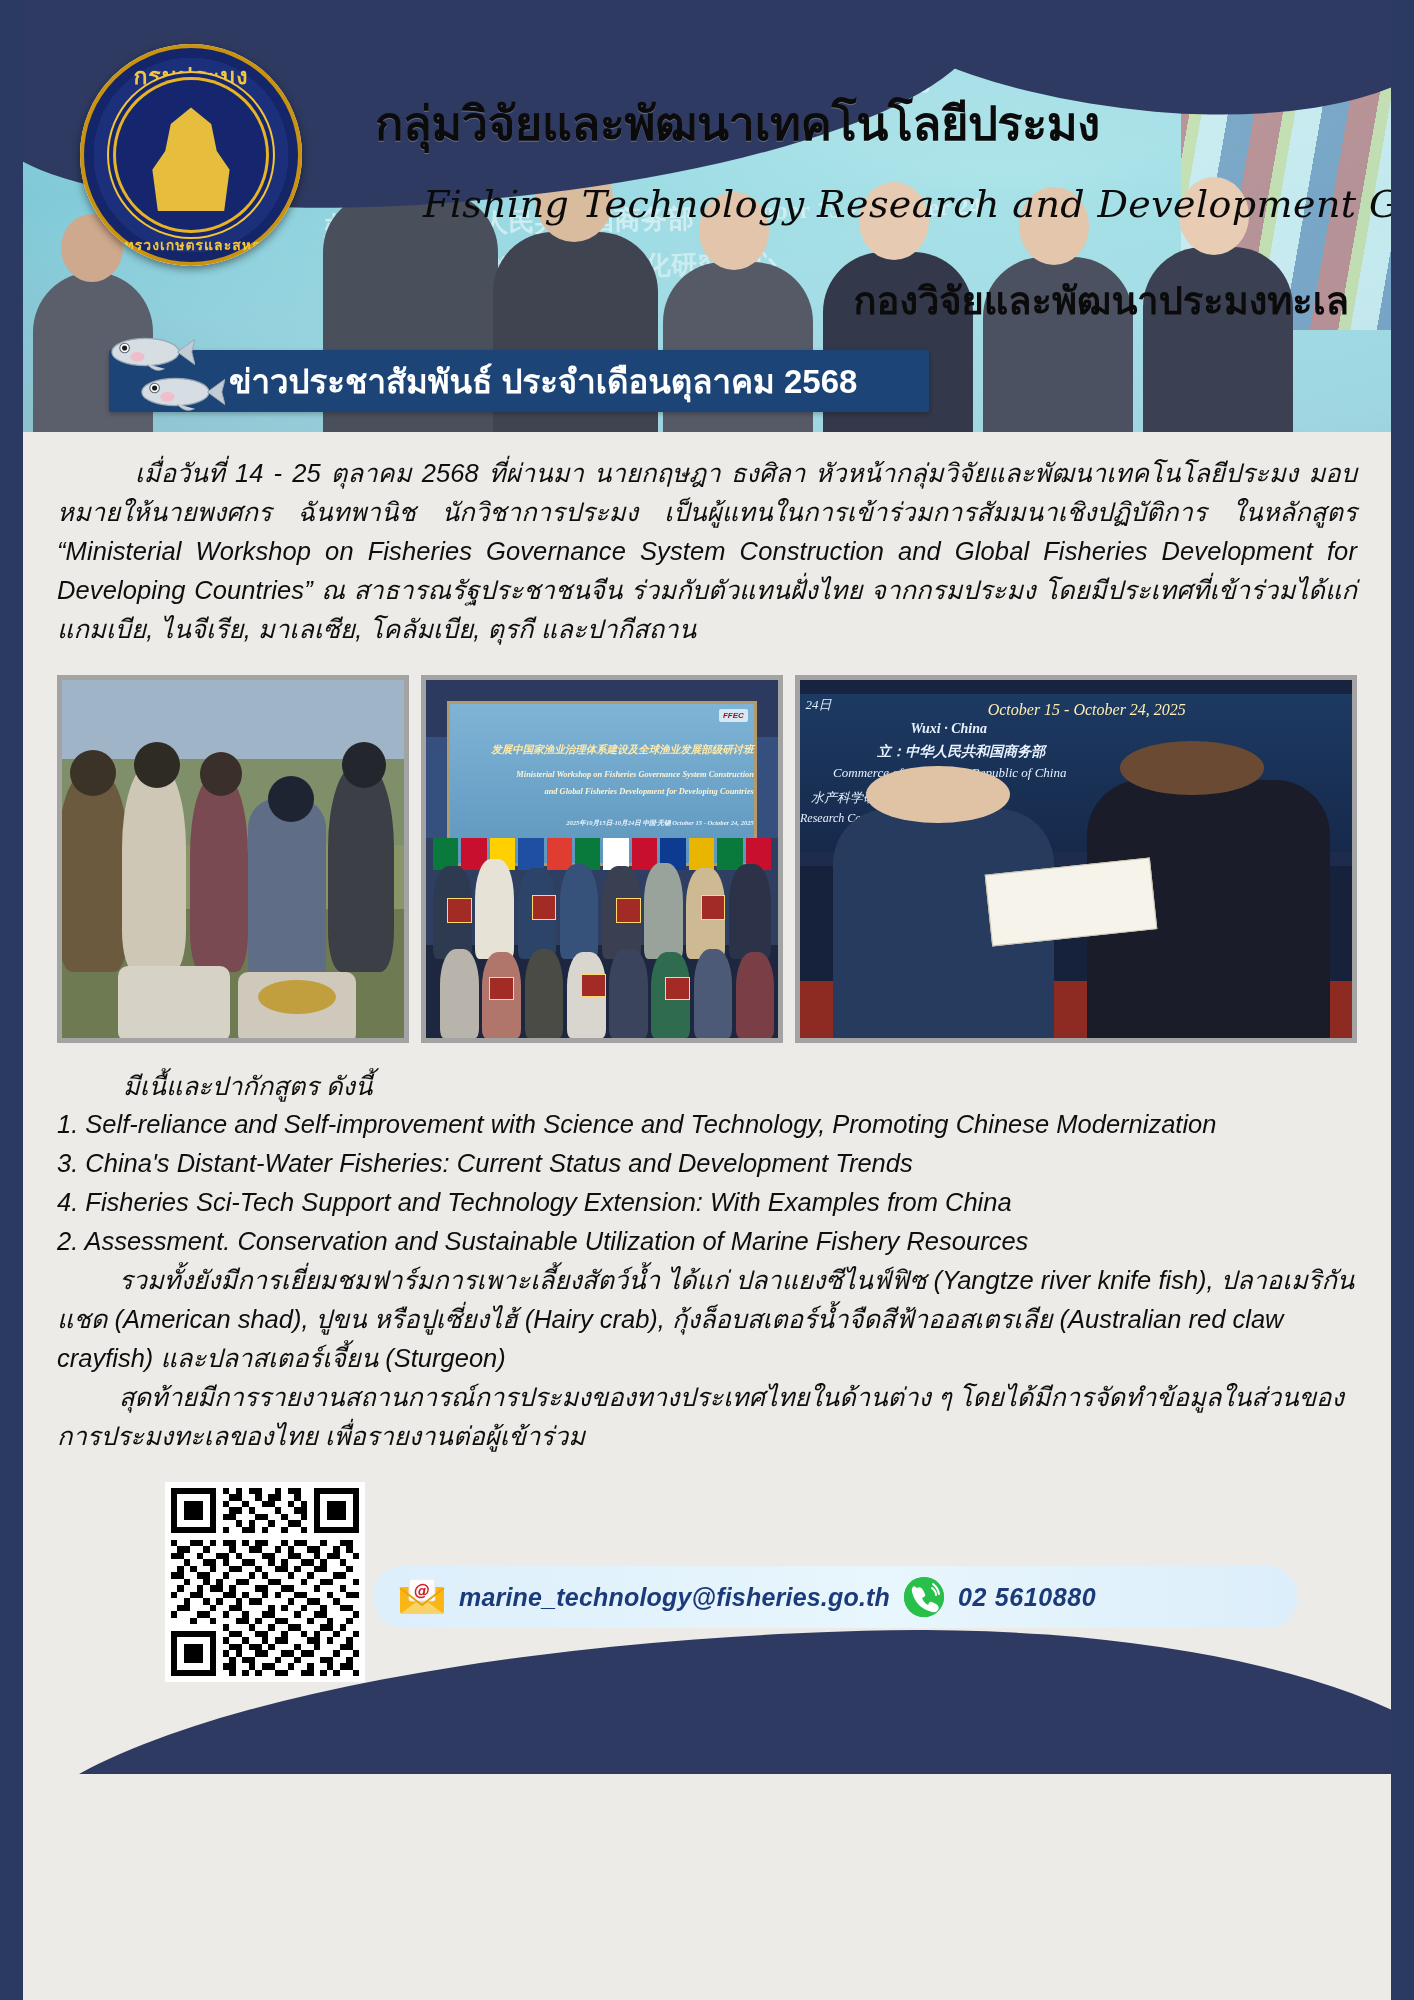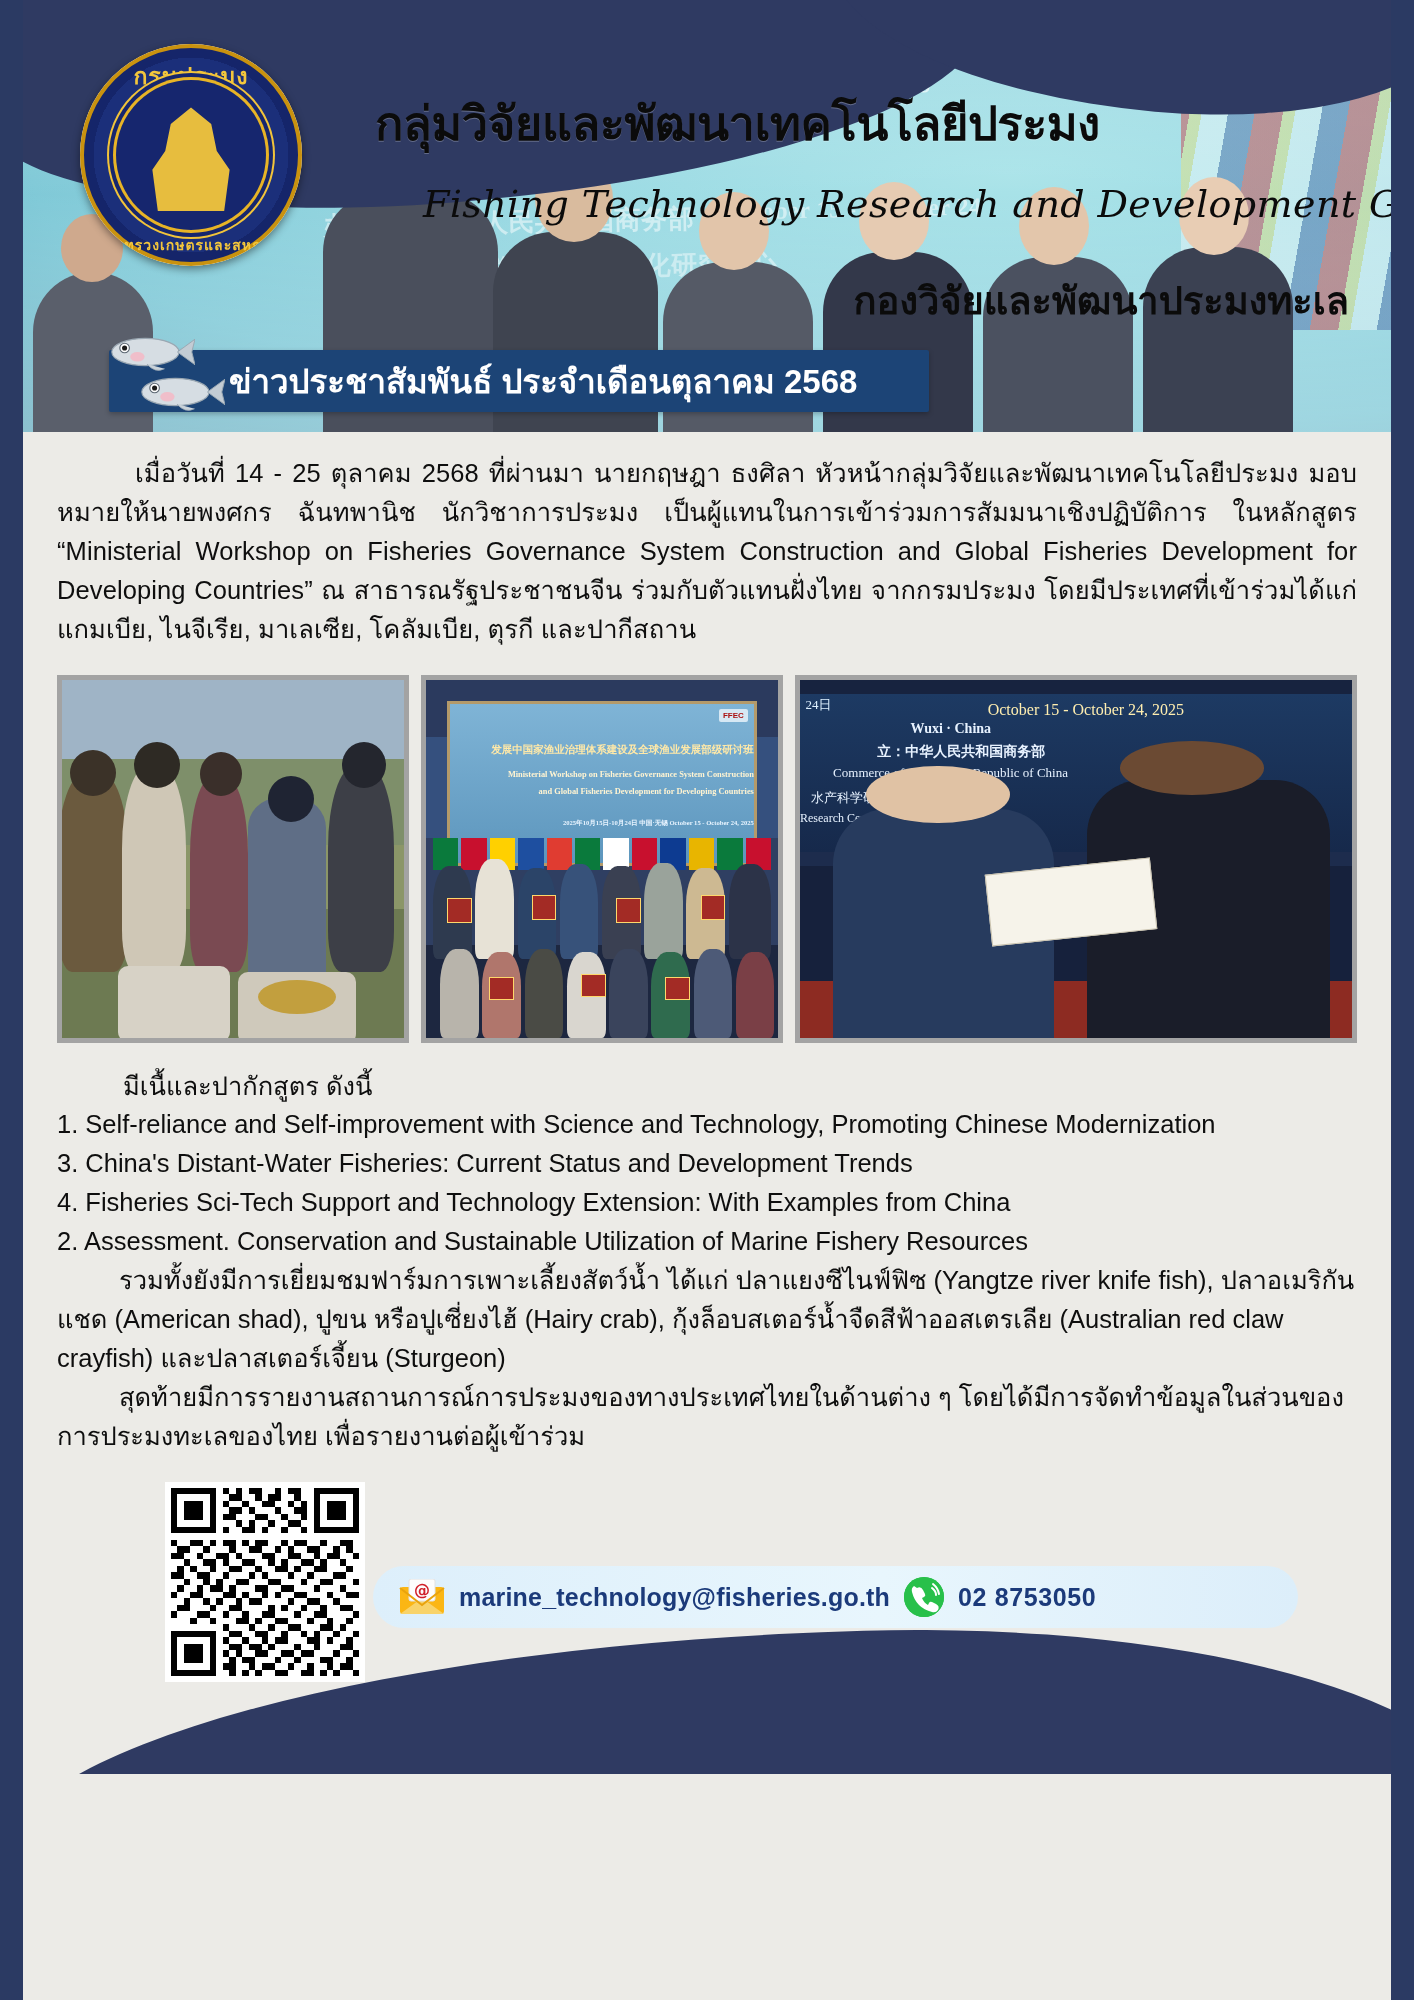--- a/index.html
+++ b/index.html
@@ -158,20 +158,21 @@
   }
   .fish svg{ width:100%; height:100%; display:block; }
   .fish-a{ left:-10px; top:-18px; }
   .fish-b{ left:20px; top:22px; }
 
   
   .body-wrap{
     position:relative;
     padding:0 34px;
     background:#ecebe7;
+    font-style:italic;
   }
   .intro{
     margin-top:22px;
     font-size:25.5px;
     line-height:39px;
     color:#0e0e0e;
     text-align:justify;
     text-indent:78px;
     letter-spacing:.1px;
   }
@@ -712,21 +713,21 @@
           </span>
           <span class="c-email">marine_technology@fisheries.go.th</span>
           <span class="phone-ico">
             <svg viewBox="0 0 40 40">
               <circle cx="20" cy="20" r="20" fill="#28c04a"></circle>
               <path d="M13 11 q4-2 6 2 l2 4 q1 2-1 3 l-2 1 q2 5 6 7 l1-2 q1-2 3-1 l4 2 q4 2 2 6 q-2 3-6 2 -8-2-13-7 -5-5-7-13 -1-4 2-6z" fill="#ffffff"></path>
               <path d="M29 7 q5 4 6 10" fill="none" stroke="#ffffff" stroke-width="2" stroke-linecap="round"></path>
               <path d="M28 11 q4 3 4 7" fill="none" stroke="#ffffff" stroke-width="2" stroke-linecap="round"></path>
             </svg>
           </span>
-          <span class="c-phone">02 8753050</span>
+          <span class="c-phone">02 5610880</span>
         </div>
 
         <div class="wave">
           <div class="w2"></div>
           <div class="w1"></div>
         </div>
       </div>
 
     </div>
   </div>

